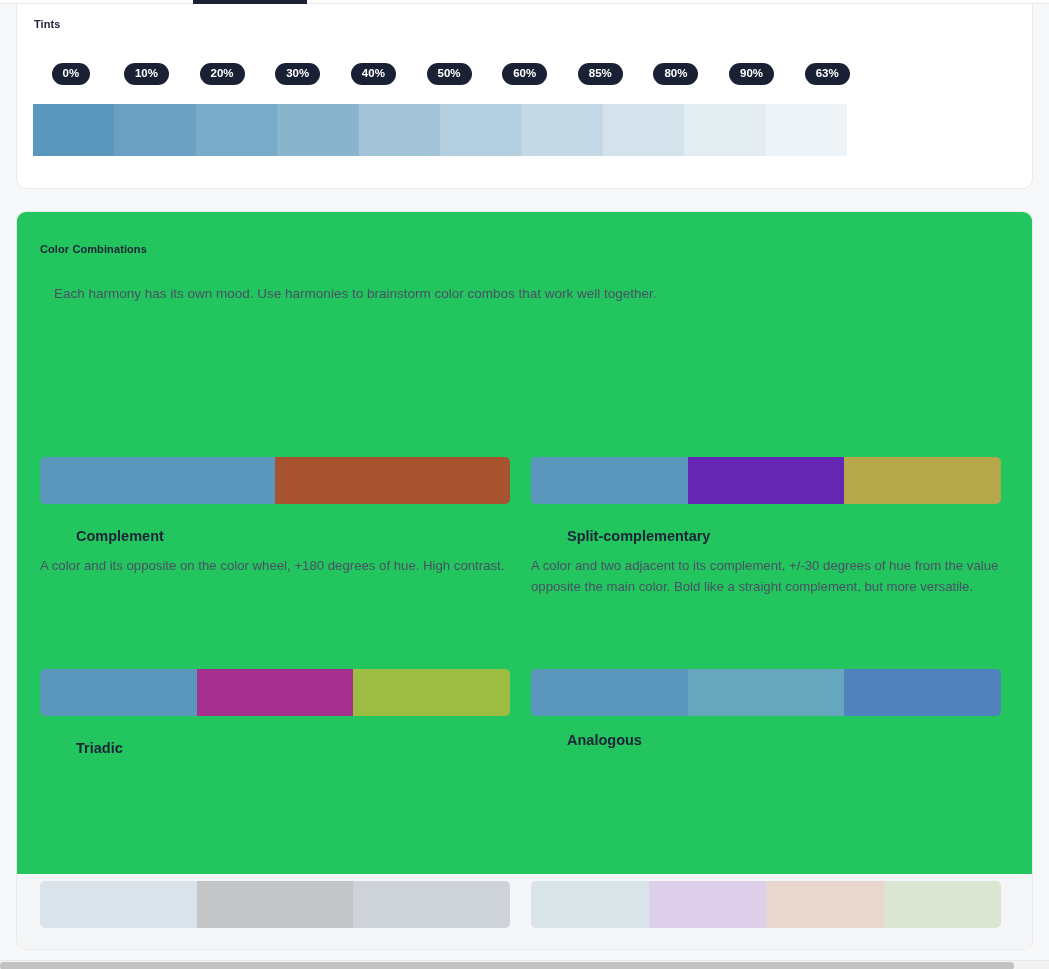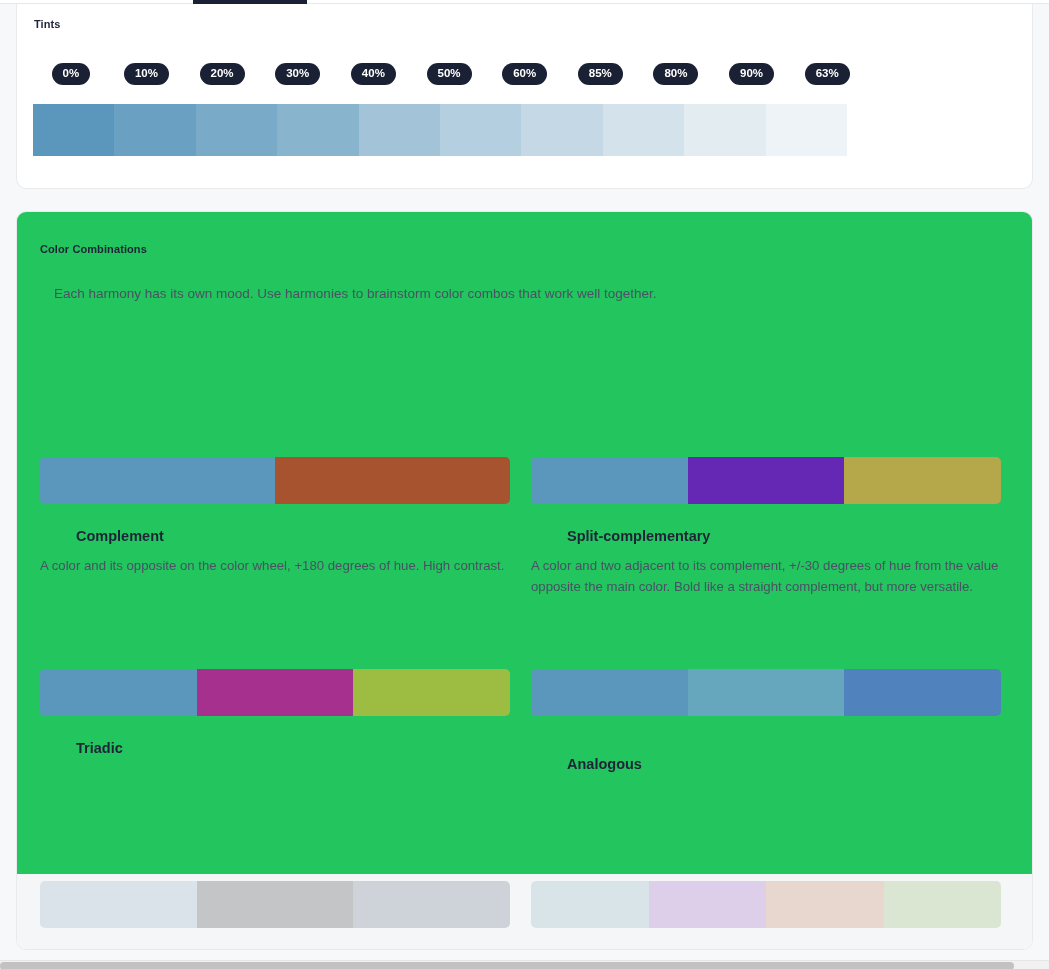--- a/index.html
+++ b/index.html
@@ -274,21 +274,21 @@
       </div>
     <div class="swatch-row col-right" style="top:245px" id="sw1">
         <div class="swatch" style="background: rgb(91, 151, 189);"></div>
         <div class="swatch" style="background: rgb(100, 40, 180);"></div>
         <div class="swatch" style="background: rgb(180, 168, 75);"></div>
       </div>
 
     <div class="harmony col-left" style="top:528px">
       <div class="harmony-name">Triadic</div>
     </div>
-    <div class="harmony col-right" style="top:544px">
+    <div class="harmony col-right" style="top:520px">
       <div class="harmony-name">Analogous</div>
     </div>
     <div class="swatch-row col-left" style="top:457px" id="sw2">
         <div class="swatch" style="background: rgb(91, 151, 189);"></div>
         <div class="swatch" style="background: rgb(165, 48, 141);"></div>
         <div class="swatch" style="background: rgb(157, 189, 66);"></div>
       </div>
     <div class="swatch-row col-right" style="top:457px" id="sw3">
         <div class="swatch" style="background: rgb(91, 151, 189);"></div>
         <div class="swatch" style="background: rgb(102, 167, 189);"></div>

